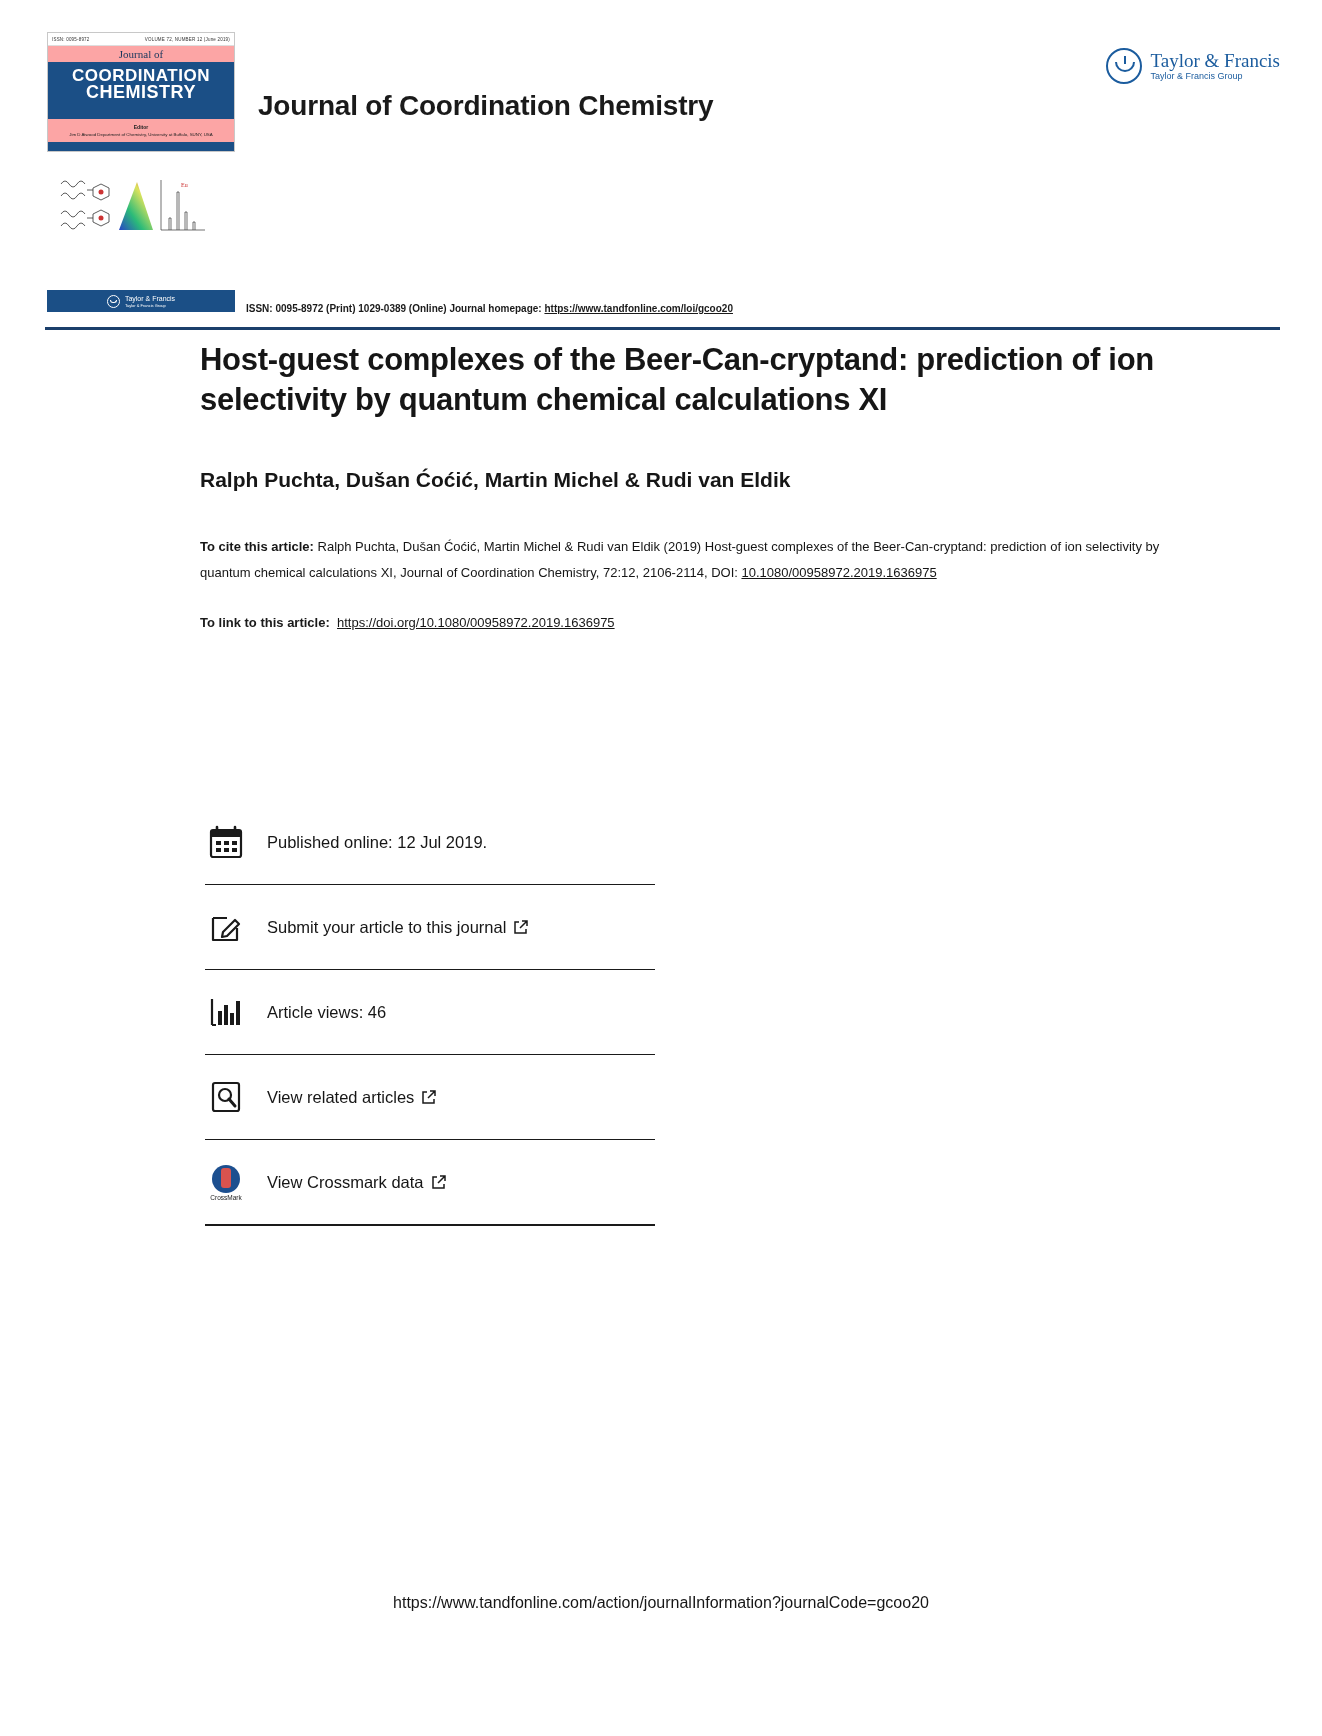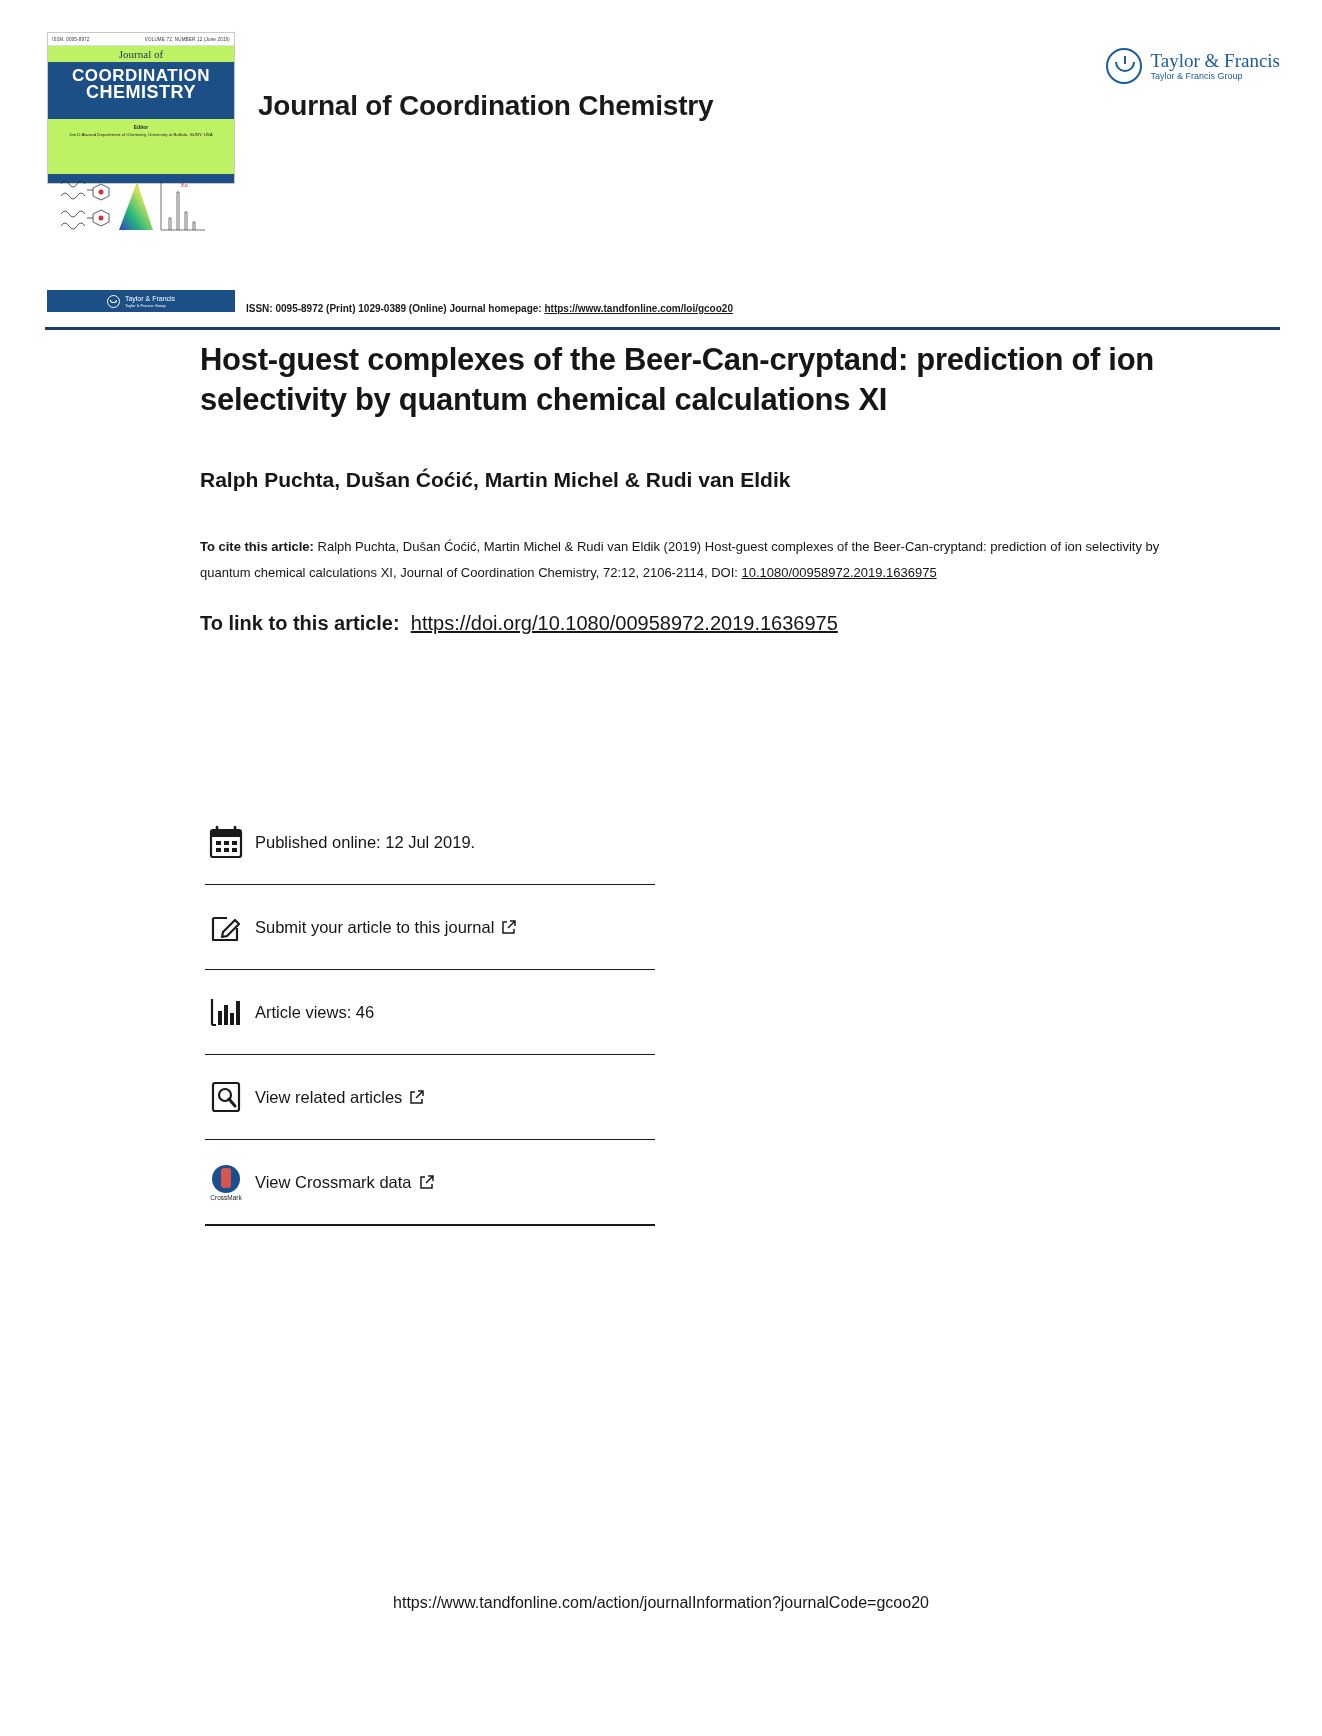--- a/index.html
+++ b/index.html
@@ -27,23 +27,23 @@
     position: absolute;
     left: 0; right: 0;
     top: 22px;
     height: 280px;
   }
   .cover-thumb {
     position: absolute;
     left: 47px;
     top: 10px;
     width: 188px;
-    height: 152px;
+    height: 120px;
     border: 1px solid #c8c8c8;
-    background: #bef264;
+    background: #fca5a5;
     box-sizing: border-box;
     overflow: hidden;
   }
   .cover-topbar {
     height: 13px;
     background: #fff;
     border-bottom: 1px solid #dedede;
     display: flex;
     justify-content: space-between;
     align-items: center;
@@ -234,37 +234,37 @@
     line-height: 26px;
     color: #161616;
   }
   .cite .lead { font-weight: bold; }
   .cite a, .link-line a {
     color: #161616;
     text-decoration: underline;
   }
   .link-line {
     margin-top: 24px;
-    font-size: 20px;
+    font-size: 13px;
     line-height: 26px;
   }
   .link-line .lead { font-weight: bold; }
 
   
   .metrics {
     position: absolute;
     left: 205px;
     top: 800px;
     width: 450px;
   }
   .metric-row {
     display: flex;
     align-items: center;
     height: 84px;
-    gap: 8px;
+    gap: 20px;
   }
   .metric-sep {
     height: 1px;
     background: #1a1a1a;
     width: 450px;
   }
   .metric-label {
     font-size: 16.5px;
     color: #161616;
     display: flex;

